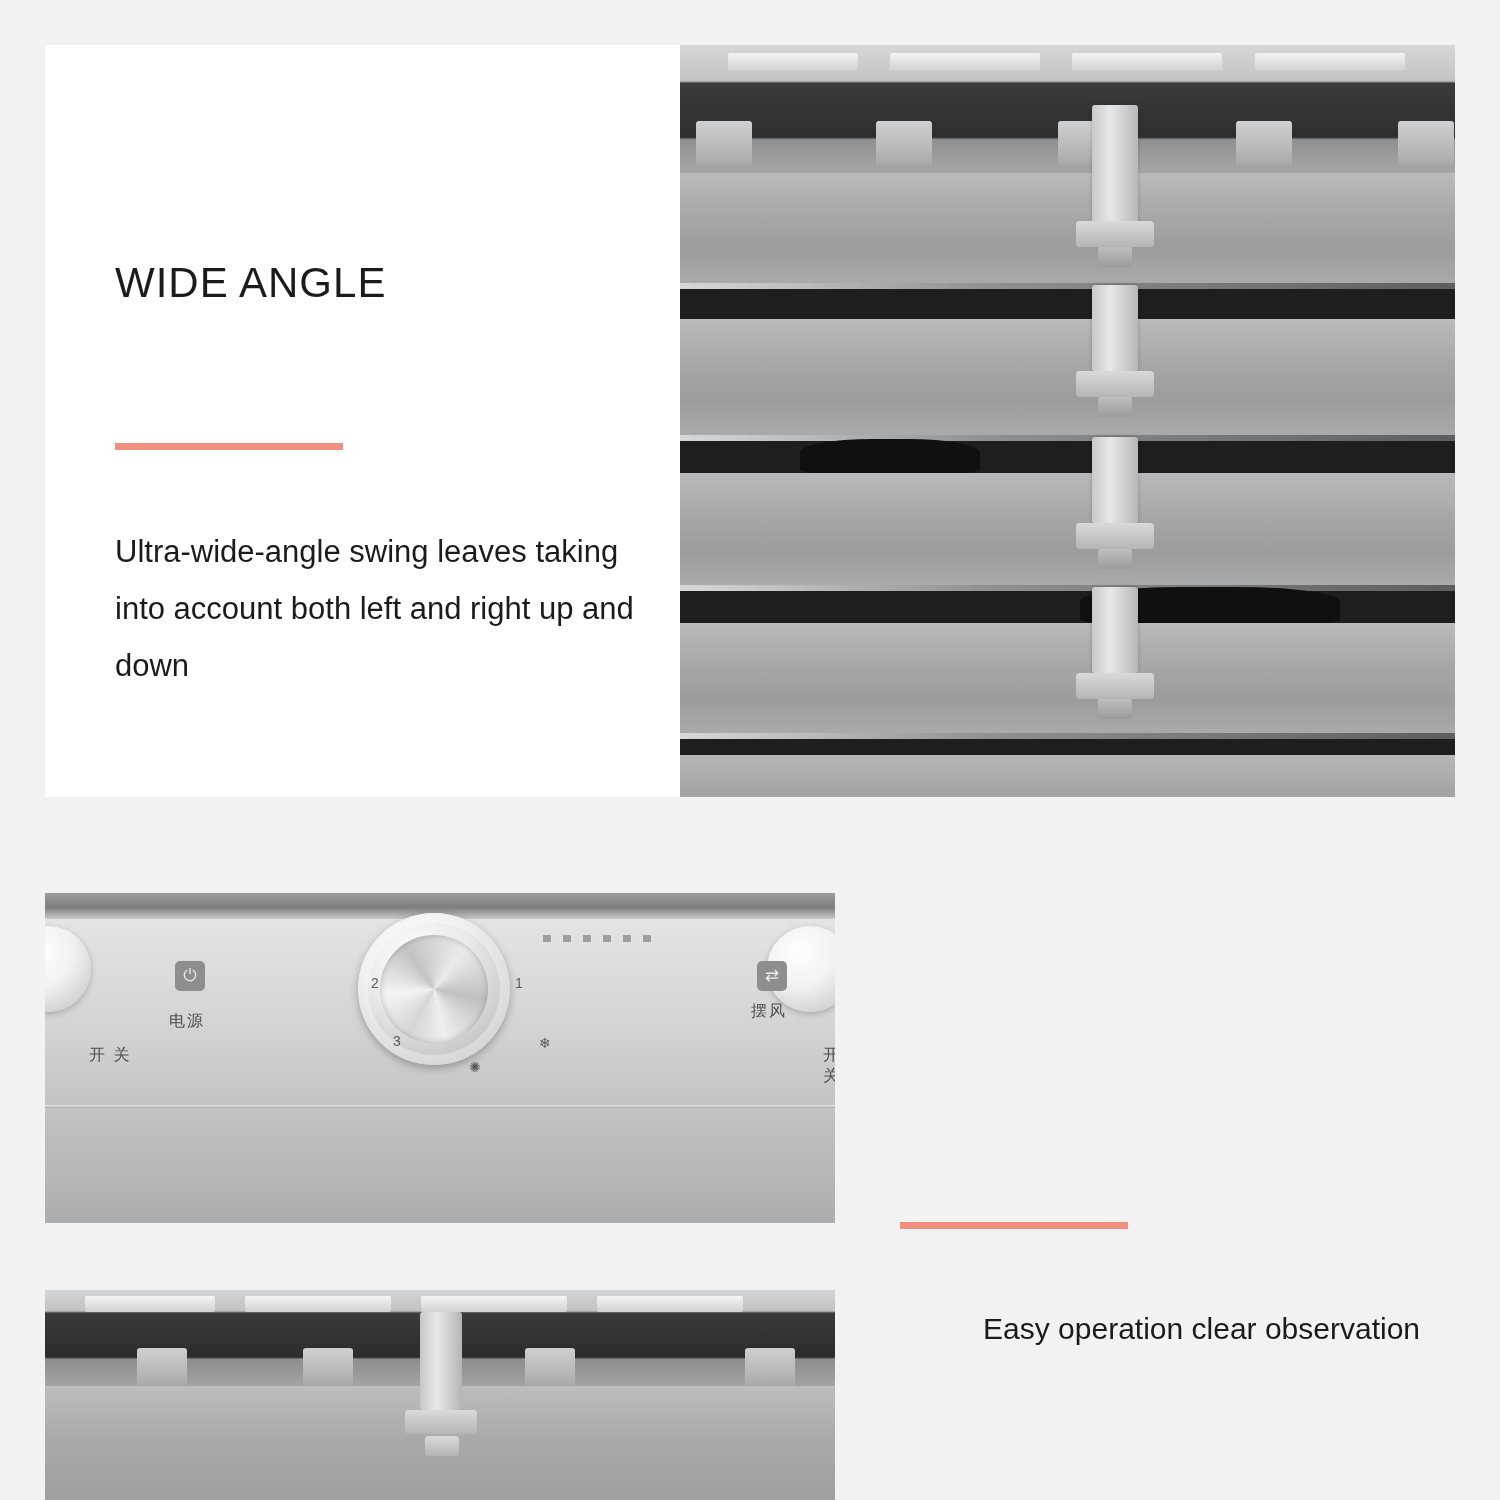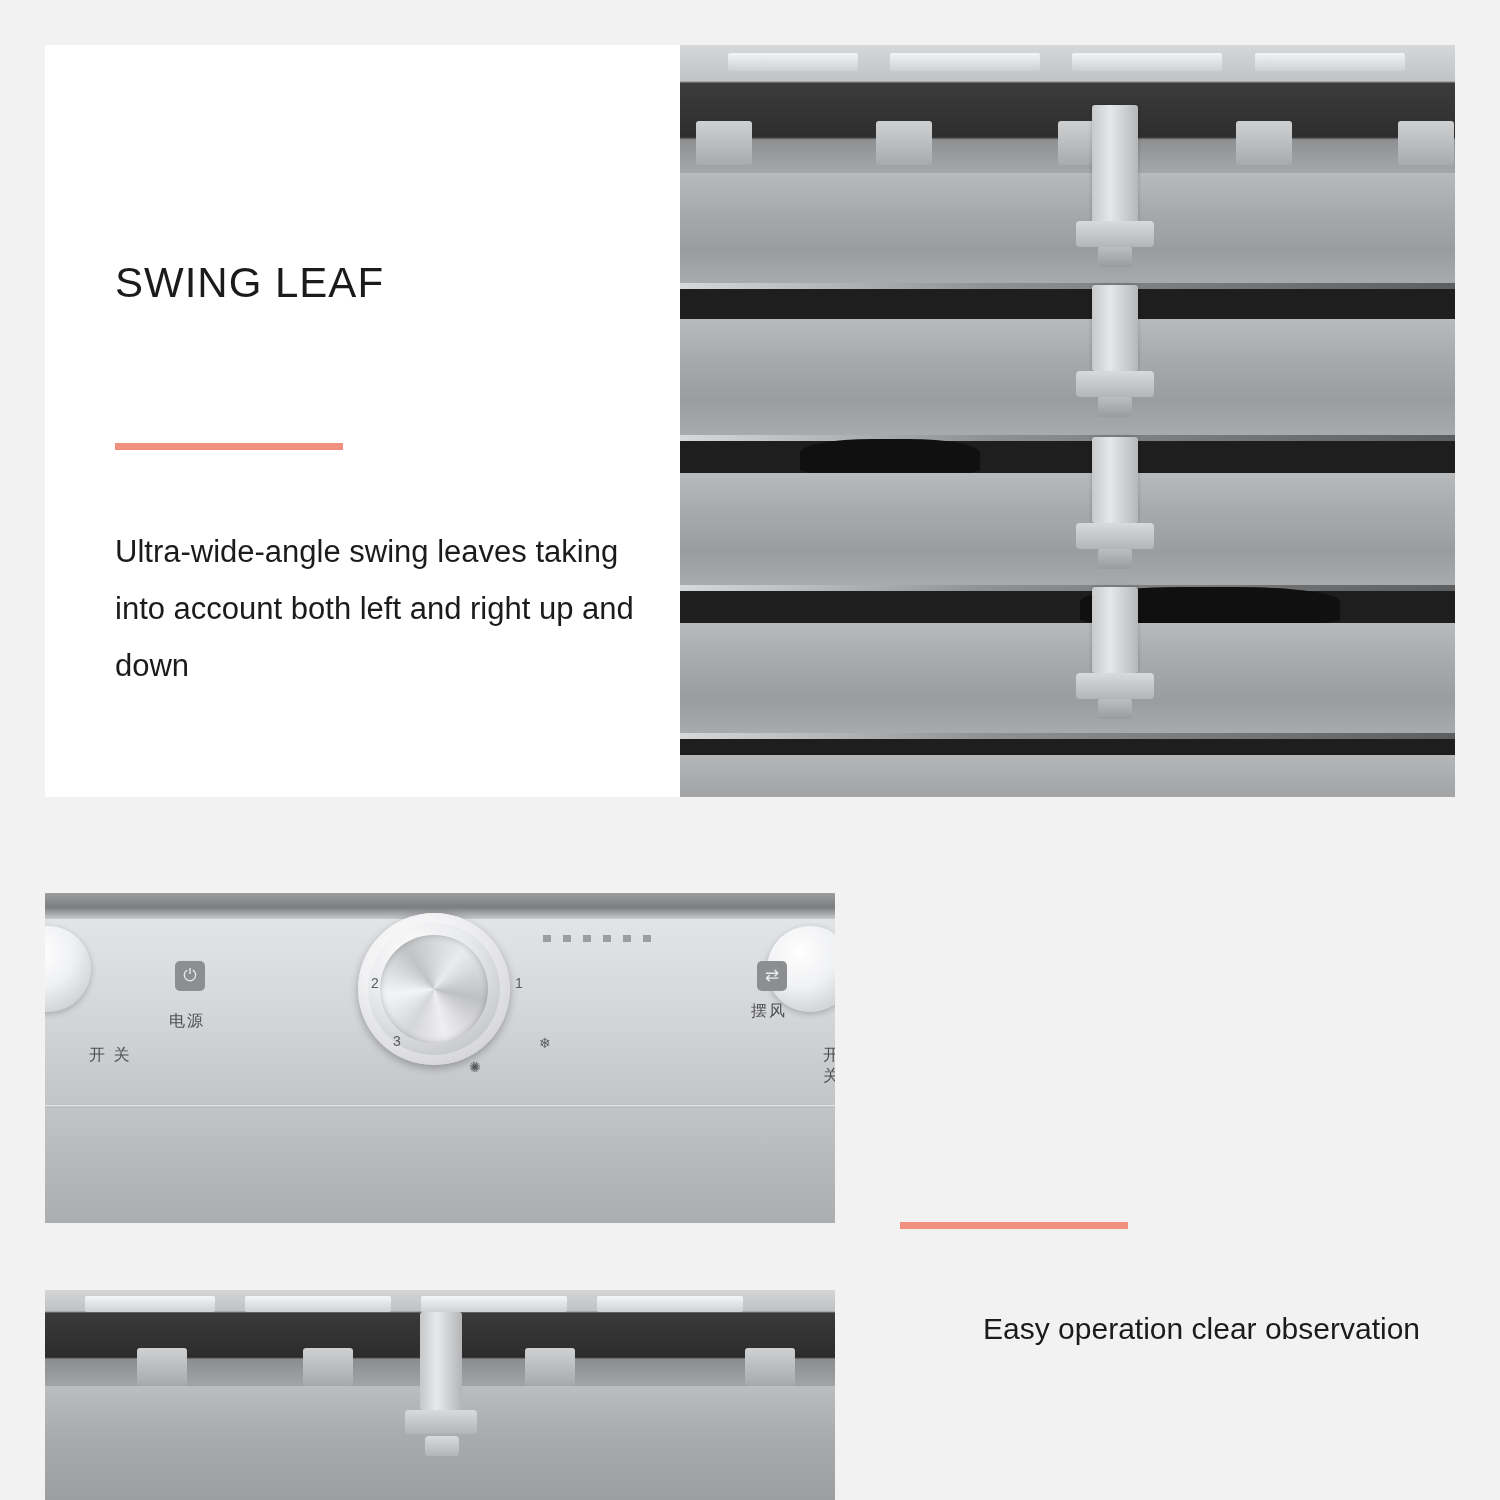--- a/index.html
+++ b/index.html
@@ -292,21 +292,21 @@
     background: linear-gradient(180deg,#d9dadc,#b3b4b6); border-radius: 4px;
   }
 </style>
 </head>
 <body>
 
 <div class="page">
 
   <div class="sec1-textpanel">
     <div class="sec1-title">
-      <div>SWING LEAF</div>
+      <div>WIDE ANGLE</div>
     </div>
     <div class="sec1-rule"></div>
     <div class="sec1-body">Ultra-wide-angle swing leaves taking into account both left and right up and down</div>
   </div>
 
   <div class="photo1">
     <div class="dark-back"></div>
 
     <div class="topstrip"></div>
     <div class="topslot" style="left:48px;width:130px;"></div>

